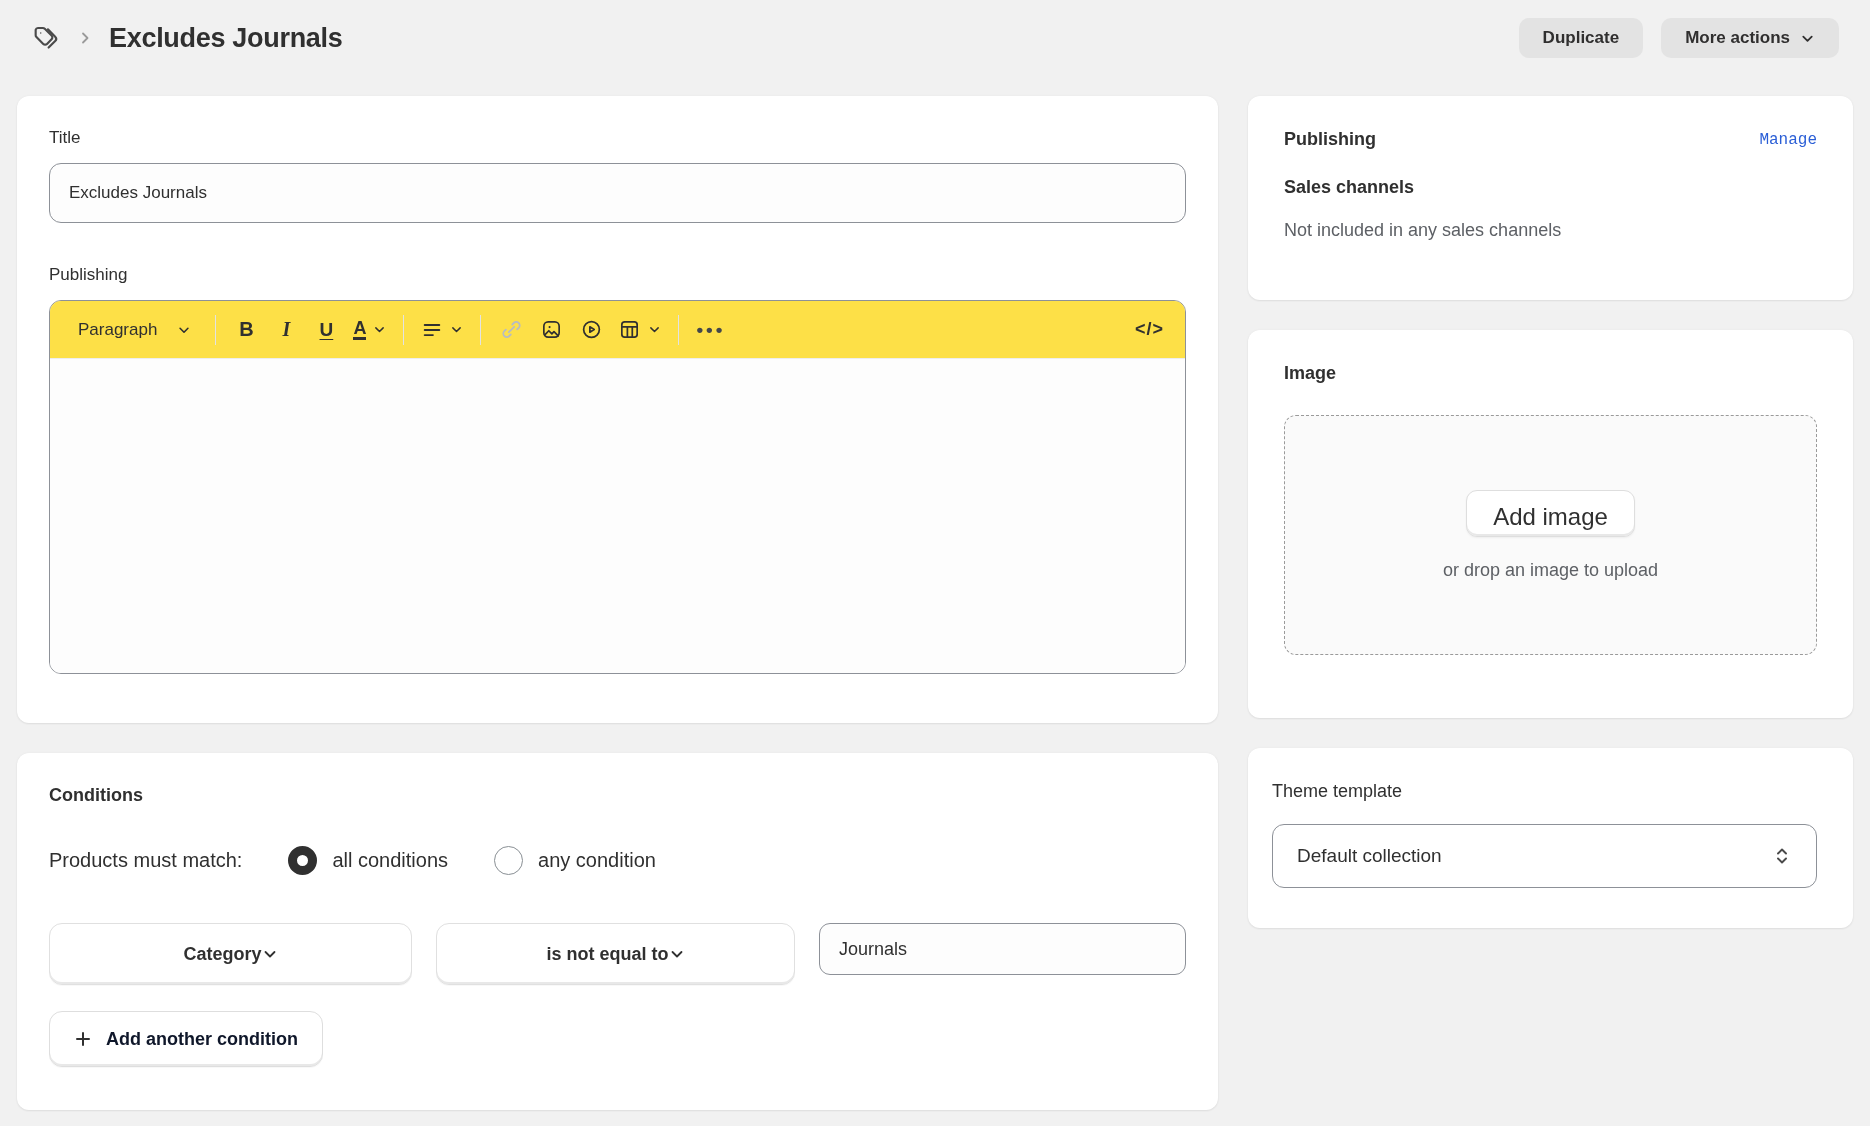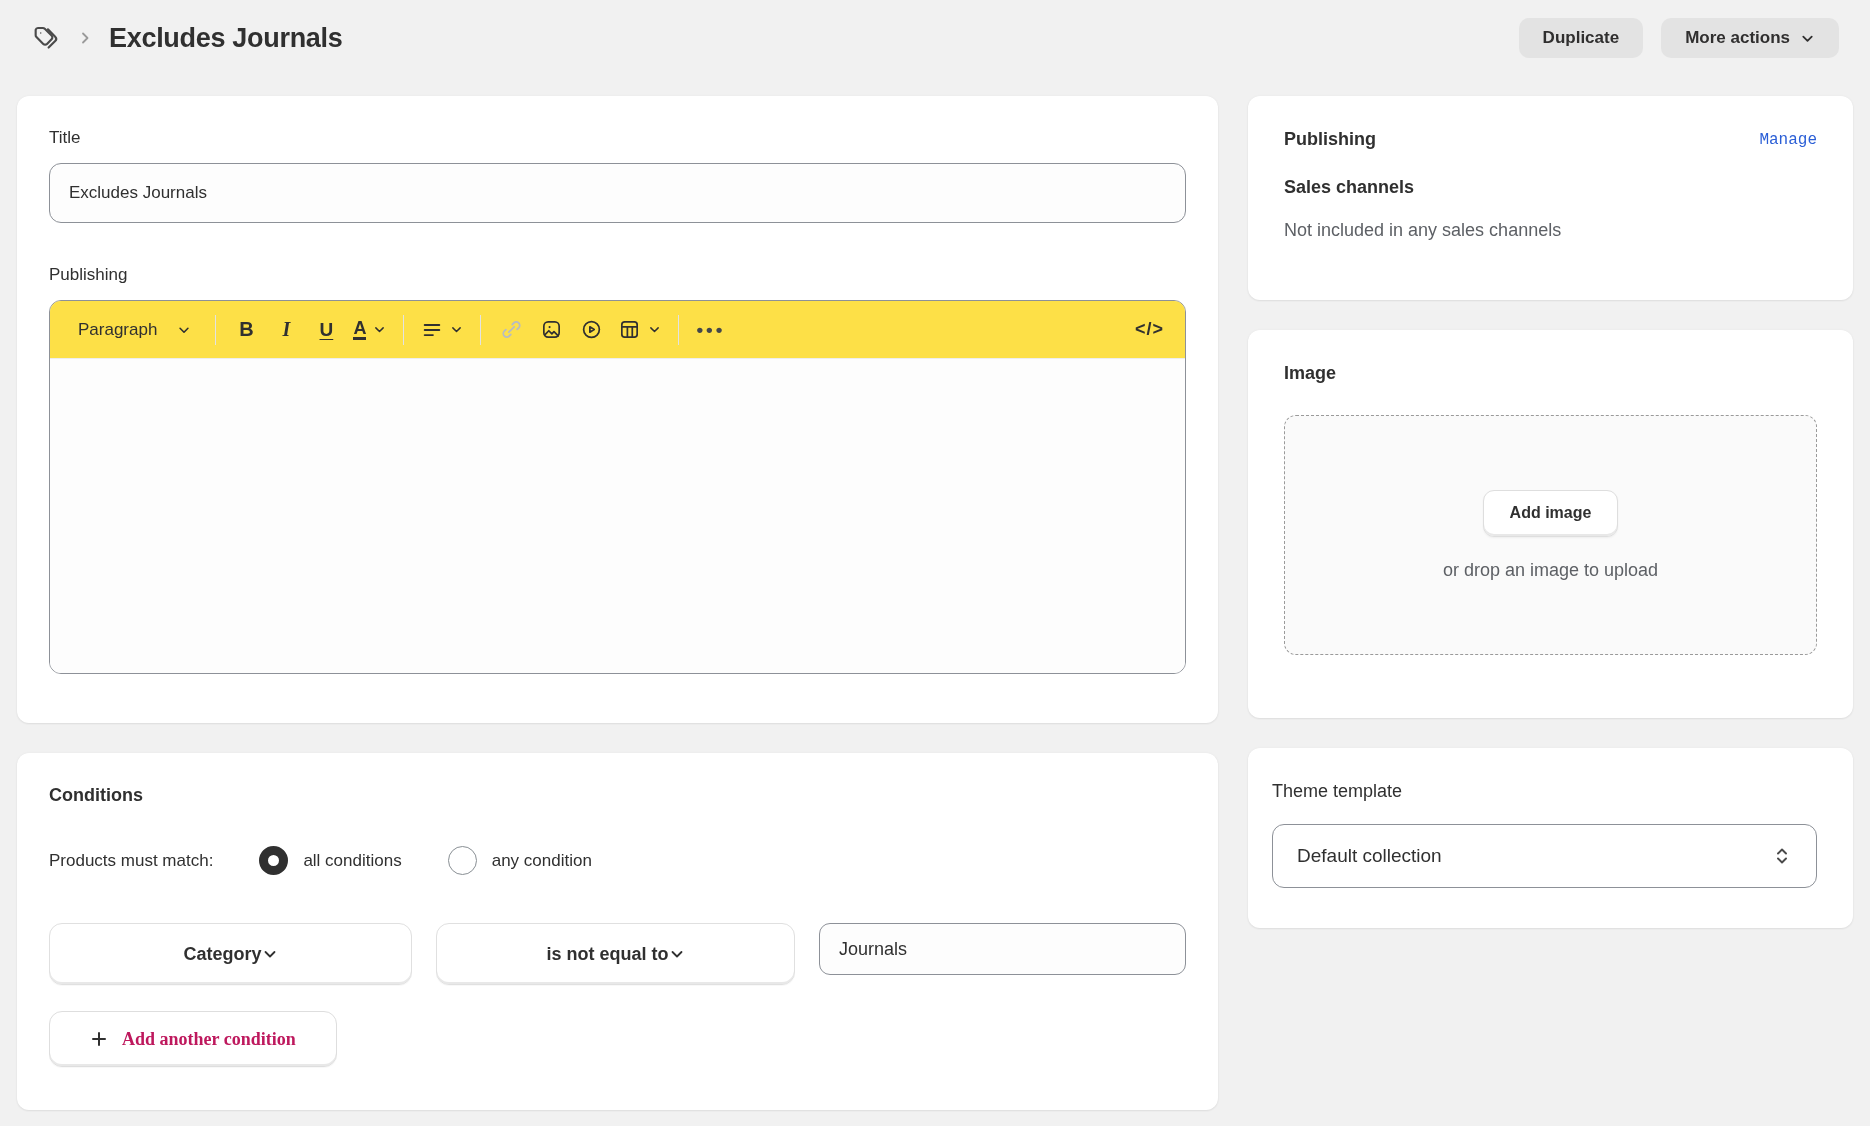--- a/index.html
+++ b/index.html
@@ -60,64 +60,64 @@
   .g-underline { font-size:19px; font-weight:600; text-decoration:underline; text-underline-offset:3px; }
   .g-color { font-size:18px; font-weight:600; border-bottom:3px solid #303030; line-height:1.05; }
   .g-more { font-size:19px; font-weight:700; letter-spacing:3px; color:#44474a; }
   .g-code { font-size:18px; font-weight:600; letter-spacing:1px; color:#303030; }
   .tb-spacer { flex:1; }
   .tb-disabled { color:#b8bcc0; }
   .editor-content { height:314px; background:#fdfdfd; outline:none; padding:18px; font-size:17px; }
 
   
   .cond-heading { font-size:18px; font-weight:700; }
-  .match-row { display:flex; align-items:center; margin-top:40px; font-size:17px; }
+  .match-row { display:flex; align-items:center; margin-top:40px; font-size:20px; }
   .match-label { margin-right:46px; }
   .radio-opt { display:flex; align-items:center; gap:15px; cursor:pointer; }
   .radio-opt + .radio-opt { margin-left:46px; }
   .radio { width:29px; height:29px; border-radius:50%; background:#fff; }
   .radio.on { border:9px solid #303030; }
   .radio.off { border:1.5px solid #898f94; }
   .cond-row { display:flex; gap:24px; margin-top:48px; }
   .select-btn {
     height:62px; border:1px solid #e0e0e0; border-radius:13px; background:#fff;
     box-shadow:inset 0 -2px 0 rgba(0,0,0,.09), 0 1px 1px rgba(0,0,0,.03);
     display:flex; align-items:center; justify-content:center;
     padding:0 22px; font-size:18px; font-weight:600; color:#303030; cursor:pointer;
     font-family:inherit;
   }
   .sel-field { width:366px; }
   .sel-operator { width:362px; }
   .cond-value-input { width:370px; height:52px; border-radius:11px; font-size:18px; }
   .add-cond-btn {
-    margin-top:26px; height:56px; padding:0 40px;
+    margin-top:26px; height:56px; padding:0 24px;
     border:1px solid #dedede; border-radius:13px; background:#fff;
     box-shadow:inset 0 -2px 0 rgba(0,0,0,.09), 0 1px 1px rgba(0,0,0,.03);
     display:inline-flex; align-items:center; gap:14px;
-    font-size:18px; font-weight:600; color:#be185d; cursor:pointer; font-family:Liberation Serif, serif;
+    font-size:18px; font-weight:600; color:#0f172a; cursor:pointer; font-family:Liberation Sans, sans-serif;
   }
 
   
   .side-pad { padding:33px 36px; }
   .side-head-row { display:flex; align-items:center; justify-content:space-between; }
   .side-heading { font-size:18px; font-weight:700; }
   .link-blue { font-size:16px; color:#2a5ed6; text-decoration:none; cursor:pointer;font-family:Liberation Mono, monospace; }
   .sub-heading { font-size:18px; font-weight:700; margin-top:27px; }
   .muted-text { font-size:18px; color:#5d6065; margin-top:22px; }
 
   .dropzone {
     margin-top:31px; height:240px; border:1px dashed #9a9a9a; border-radius:12px;
     background:#fafafa; display:flex; flex-direction:column; align-items:center;
     justify-content:center; gap:23px;
   }
   .add-image-btn {
     height:47px; padding:12px 26px; background:#fff;
     border:1px solid #dedede; border-radius:11px;
     box-shadow:inset 0 -2px 0 rgba(0,0,0,.09), 0 1px 2px rgba(0,0,0,.05);
-    font-size:16px; font-weight:700; color:#303030; cursor:pointer; font-family:inherit;
+    font-size:24px; font-weight:400; color:#303030; cursor:pointer; font-family:inherit;
   }
   .drop-hint { font-size:18px; color:#5d6065; }
 
   .theme-label { font-size:18px; font-weight:400; }
   .theme-select {
     margin-top:22px; height:64px; width:100%;
     border:1px solid #8d9198; border-radius:12px; background:#fff;
     display:flex; align-items:center; justify-content:space-between;
     padding:0 24px; font-size:19px; color:#303030; cursor:pointer; font-family:inherit;
   }

